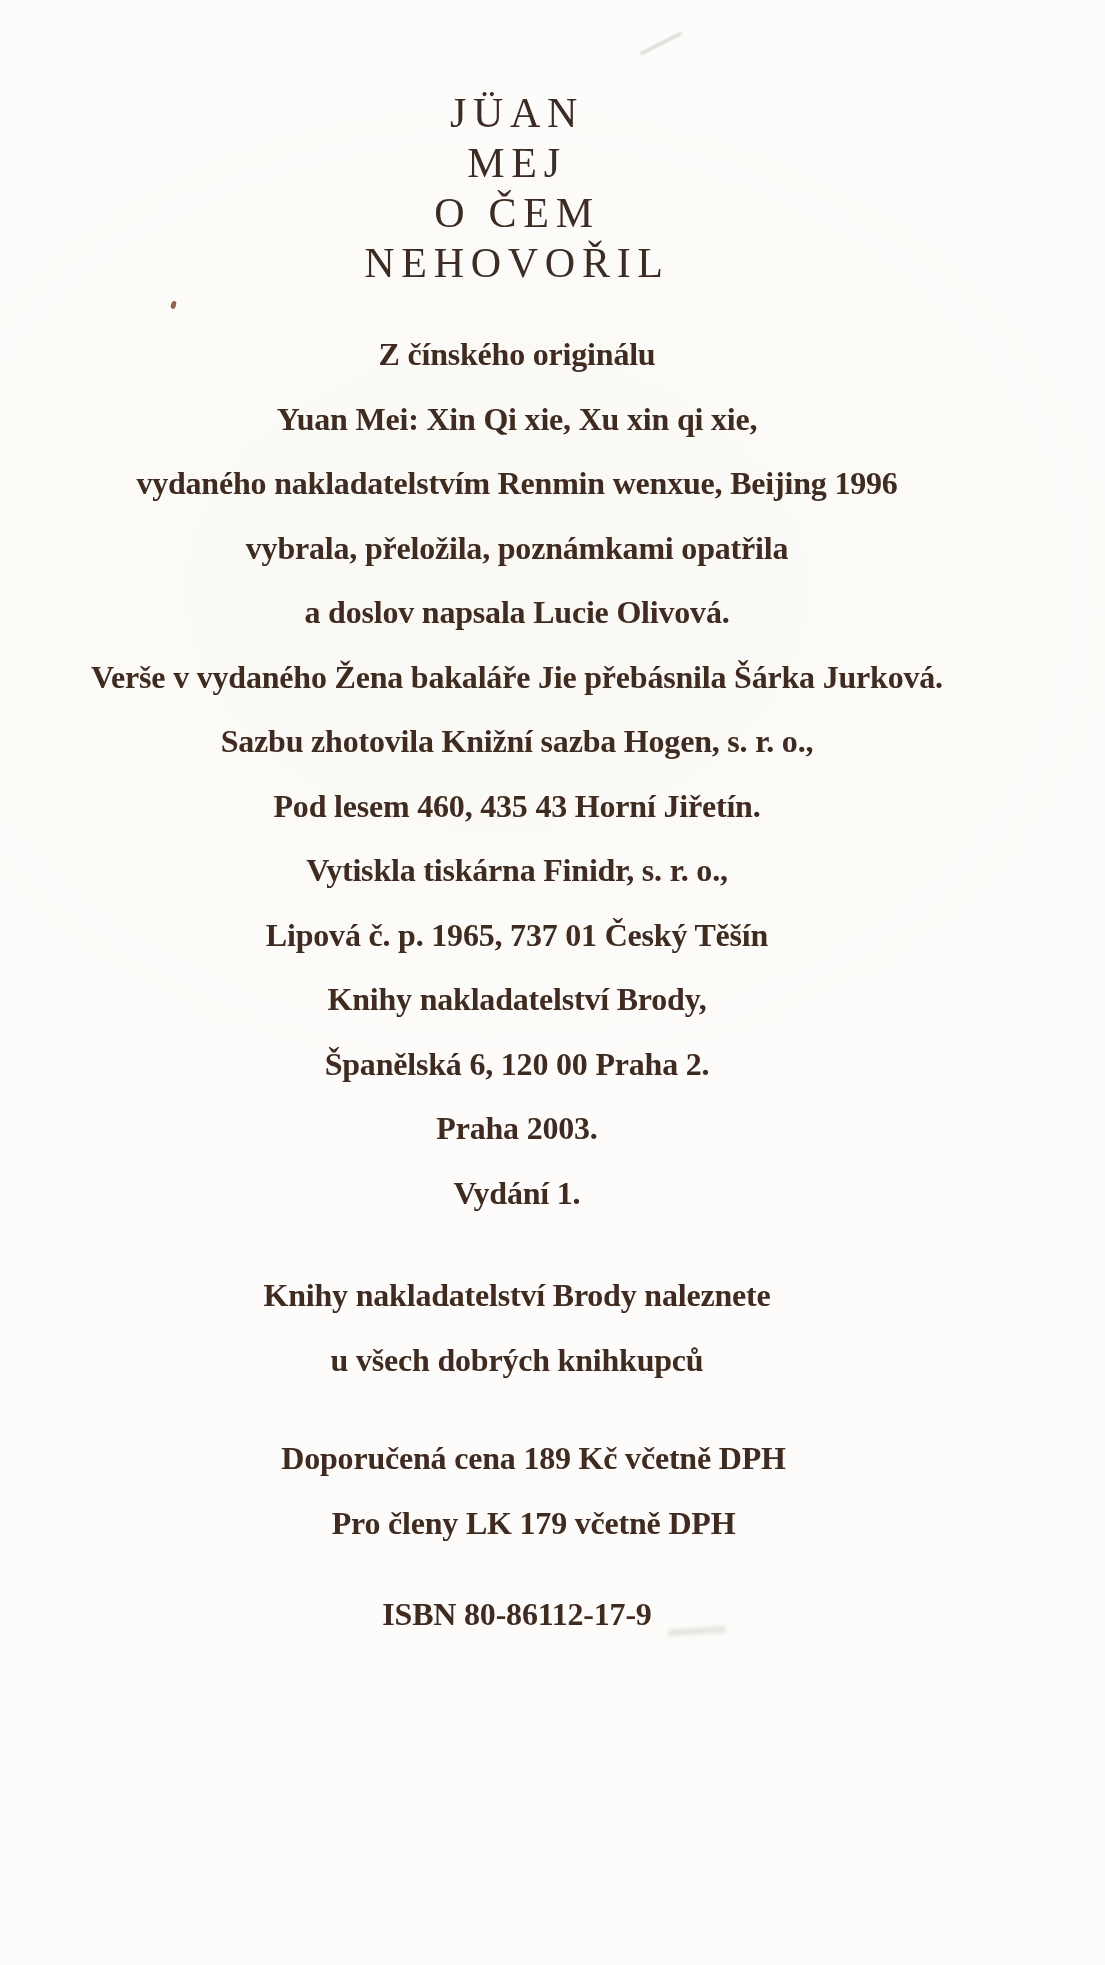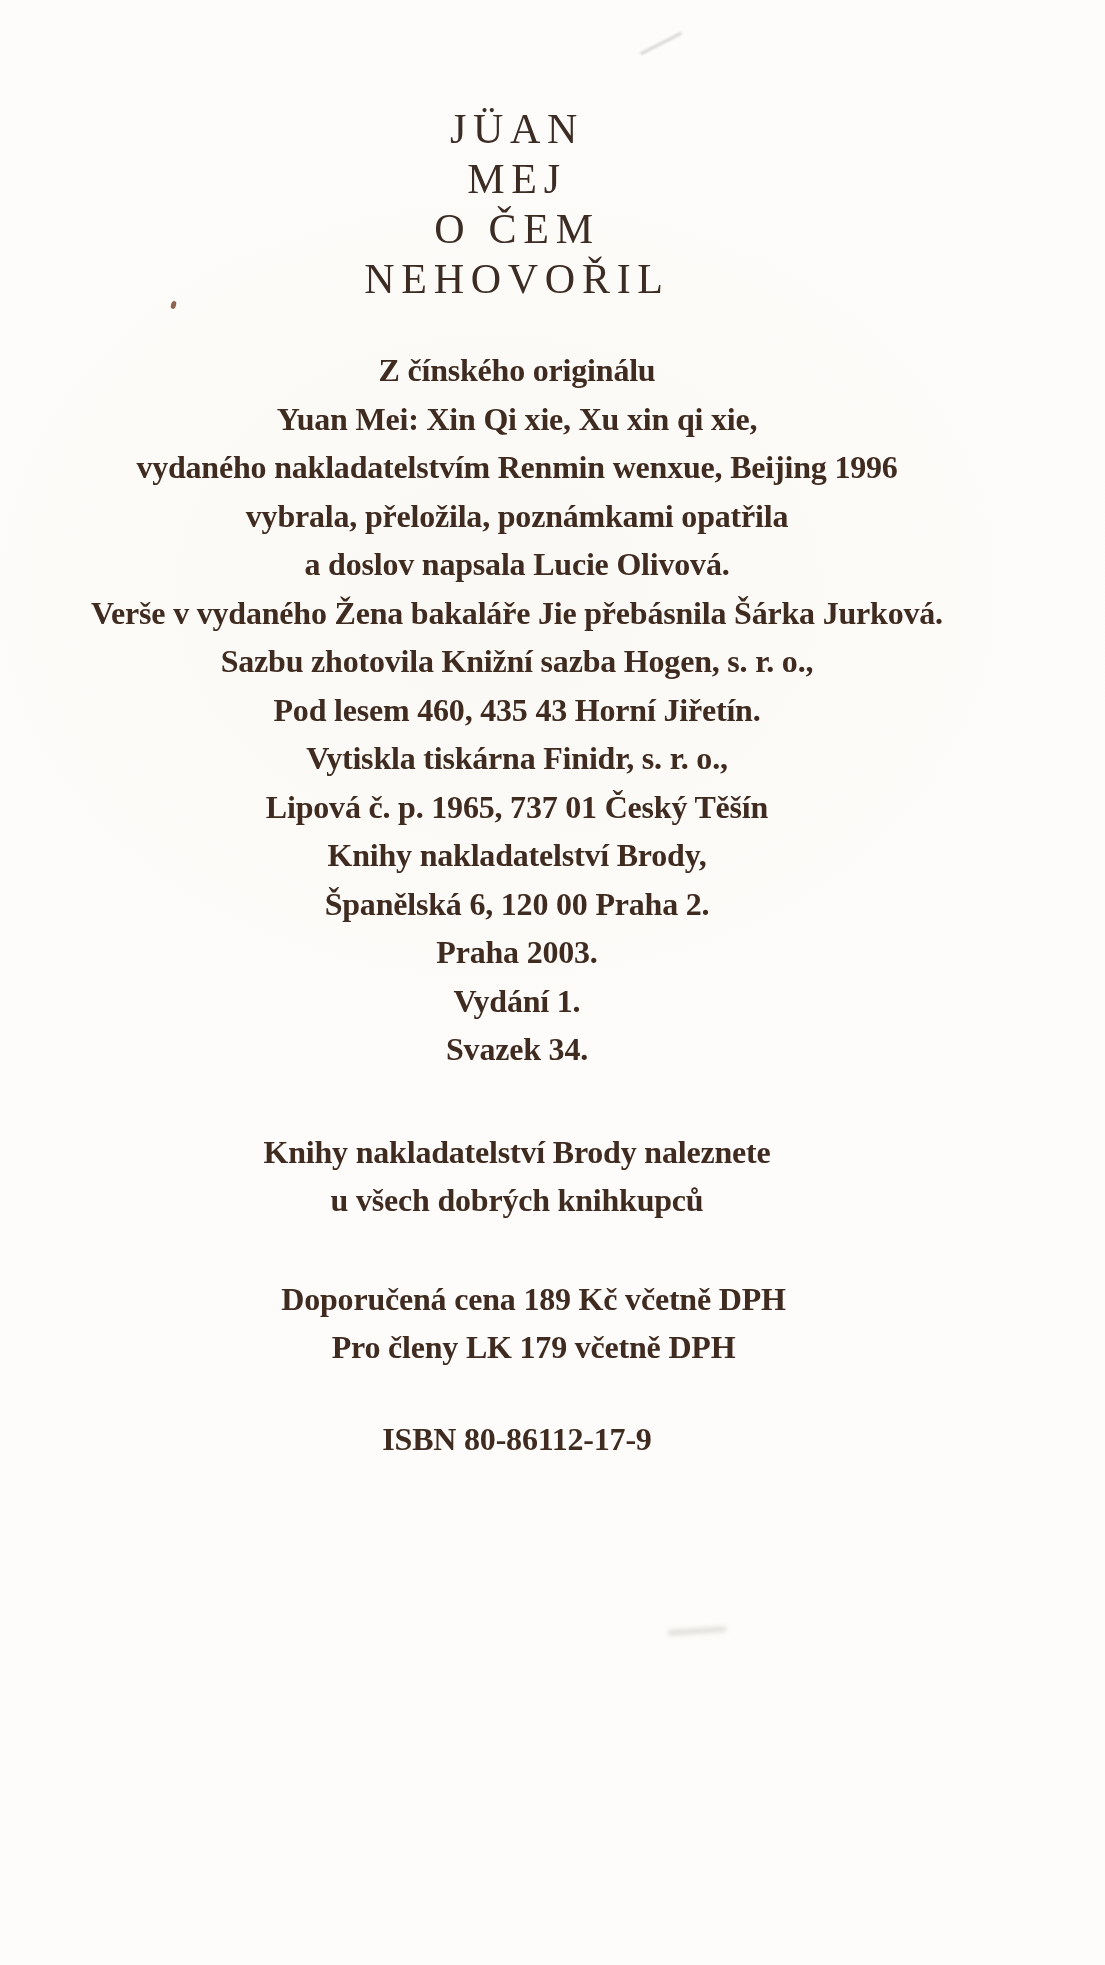--- a/index.html
+++ b/index.html
@@ -17,36 +17,36 @@
   .page {
     position: absolute;
     inset: 0;
     background:
       radial-gradient(ellipse 900px 700px at 45% 30%, rgba(250,248,243,.9), rgba(253,252,250,0) 70%),
       #fdfcfa;
   }
   .column {
     position: absolute;
     left: 0;
-    top: 16px;
+    top: 0;
     width: 1034px;
     text-align: center;
     color: #3e2b21;
   }
   .title {
     margin: 88px 0 0 0;
     font-size: 42px;
     font-weight: normal;
     line-height: 50px;
     letter-spacing: 0.16em;
     color: #3c2c23;
   }
   .title .tline { white-space: nowrap; }
   .block p {
-    margin: 0;
+    margin: 16px;
     white-space: nowrap;
     font-family: Liberation Serif, serif;
   }
   .block {
     font-size: 32px;
     font-weight: bold;
     line-height: 48.5px;
     letter-spacing: -0.2px;
     color: #3f2b20;
   }
@@ -108,21 +108,20 @@
       <p>a doslov napsala Lucie Olivová.</p>
       <p>Verše v vydaného Žena bakaláře Jie přebásnila Šárka Jurková.</p>
       <p>Sazbu zhotovila Knižní sazba Hogen, s. r. o.,</p>
       <p>Pod lesem 460, 435 43 Horní Jiřetín.</p>
       <p>Vytiskla tiskárna Finidr, s. r. o.,</p>
       <p>Lipová č. p. 1965, 737 01 Český Těšín</p>
       <p>Knihy nakladatelství Brody,</p>
       <p>Španělská 6, 120 00 Praha 2.</p>
       <p>Praha 2003.</p>
       <p>Vydání 1.</p>
-      <p>Svazek 34.</p>
     </div>
 
     <div class="block distribution">
       <p>Knihy nakladatelství Brody naleznete</p>
       <p>u všech dobrých knihkupců</p>
     </div>
 
     <div class="block pricing">
       <p>Doporučená cena 189 Kč včetně DPH</p>
       <p>Pro členy LK 179 včetně DPH</p>

